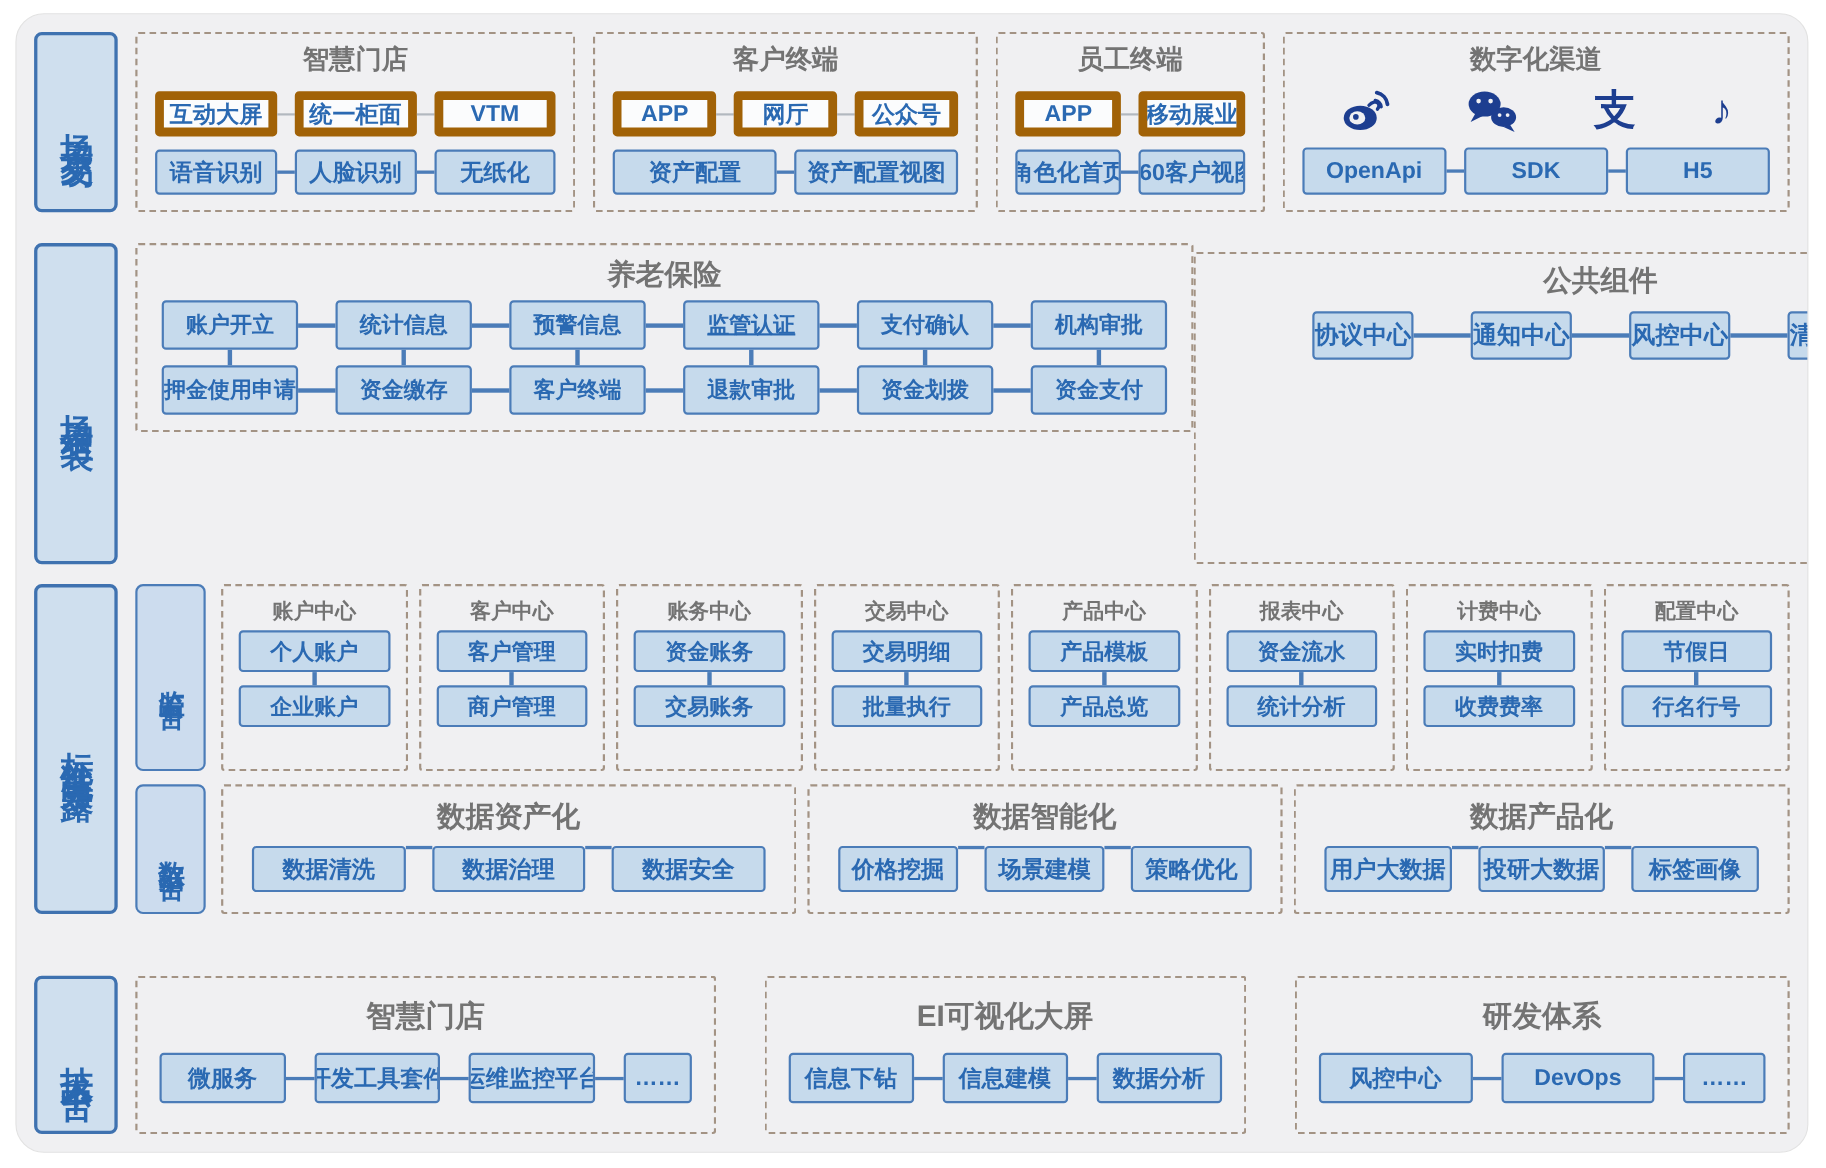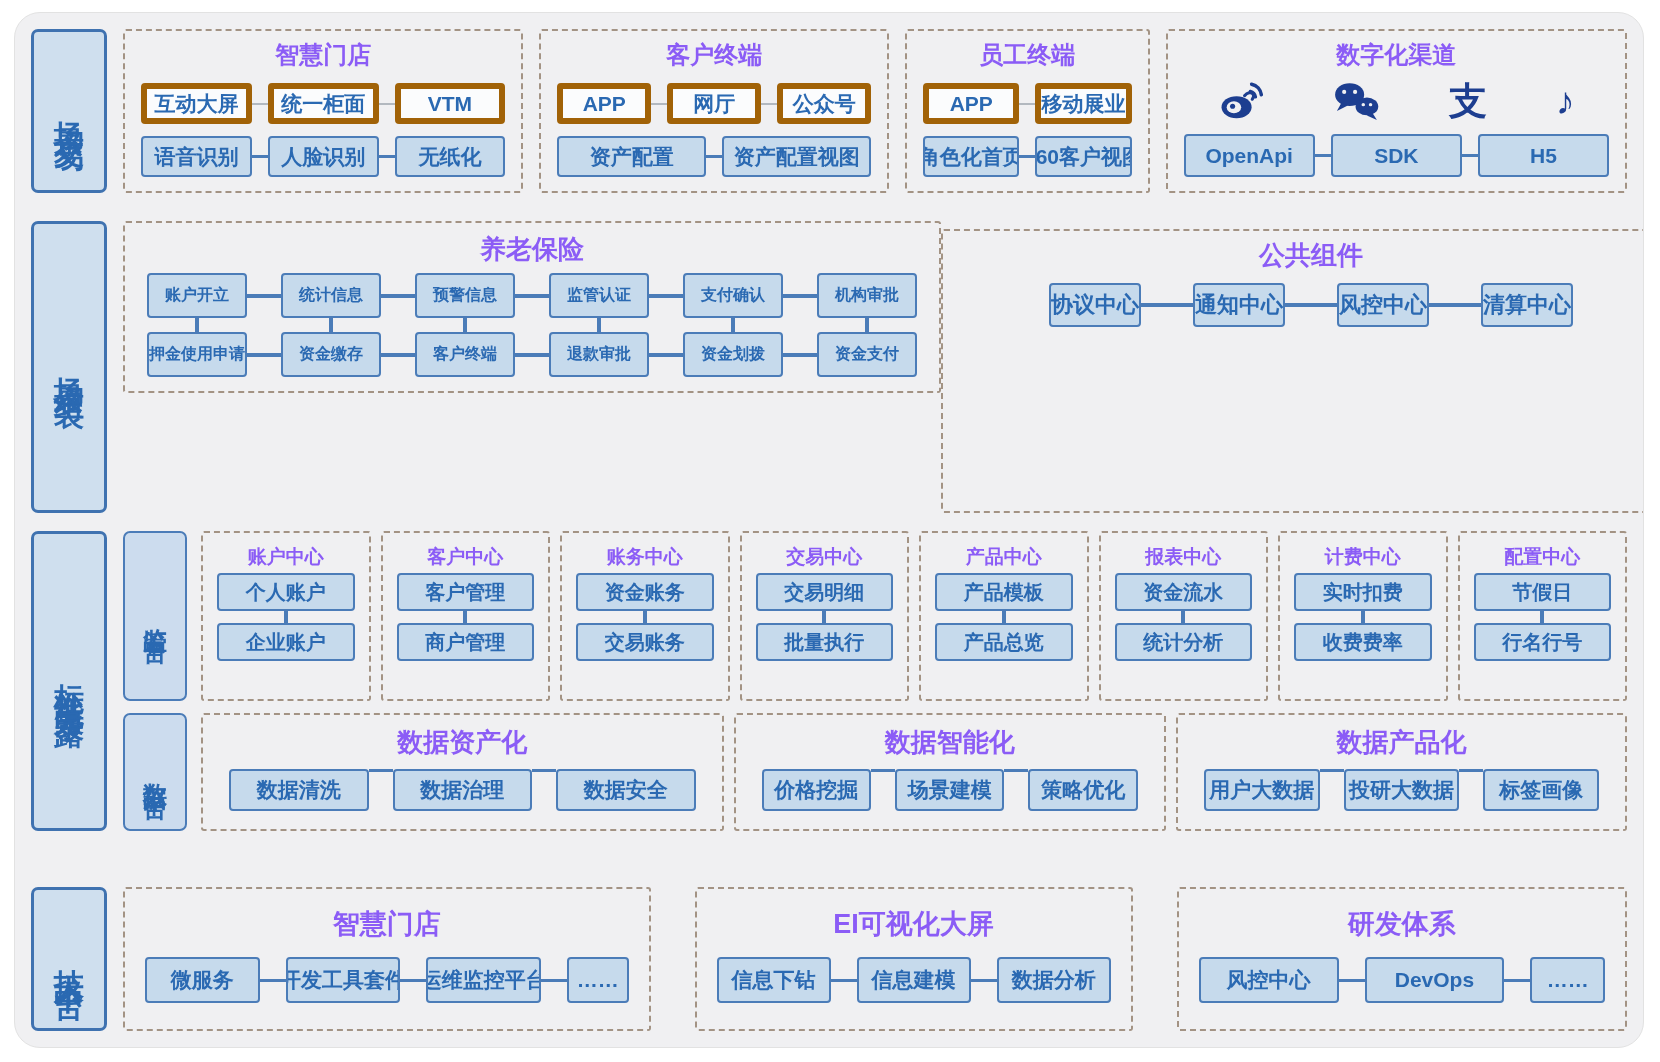--- a/index.html
+++ b/index.html
@@ -10,48 +10,48 @@
   .layer1{height:164px;}
   .layer2{height:292px;margin-top:28px;}
   .layer3{height:300px;margin-top:18px;}
   .layer4{height:144px;margin-top:56px;}
   .side-label{width:76px;flex:none;background:#cfdfee;border:3px solid #3f72b0;border-radius:7px;
               display:flex;align-items:center;justify-content:center;box-sizing:border-box;}
   .side-label span{writing-mode:vertical-rl;text-orientation:upright;font-size:30px;font-weight:bold;
                    color:#2a69b2;letter-spacing:7px;line-height:1;}
   .layer-content{flex:1;margin-left:16px;display:flex;min-width:0;}
   .frame{border:2px dashed #a39384;border-radius:3px;box-sizing:border-box;background:transparent;}
-  .group-title{text-align:center;color:#8b5cf6;font-weight:bold;white-space:nowrap;}
+  .group-title{text-align:center;color:#737373;font-weight:bold;white-space:nowrap;}
 
   
   .layer1 .layer-content{gap:16px;}
   .l1-frame{display:flex;flex-direction:column;padding:8px 16px 14px;min-width:0;}
   .layer1 .layer-content > :nth-child(1){flex:1.73;}
   .layer1 .layer-content > :nth-child(2){flex:1.49;}
   .layer1 .layer-content > :nth-child(3){flex:0.99;}
   .layer1 .layer-content > :nth-child(4){flex:2.02;}
   .l1-title{font-size:24px;line-height:32px;}
   .box-row{display:flex;align-items:center;margin-top:12px;flex:1;min-height:0;}
   .node{display:flex;align-items:center;justify-content:center;font-weight:bold;font-size:21px;
         color:#2a69b2;box-sizing:border-box;border-radius:4px;white-space:nowrap;overflow:hidden;}
-  .node.white{background:#fbfcfd;border:6px solid #a16207;flex:1;height:100%;}
+  .node.white{background:#fbfcfd;border:8px solid #a16207;flex:1;height:100%;}
   .node.blue{background:#c6daec;border:2px solid #4b7cb8;flex:1;height:100%;}
   .hconn{height:3px;background:#4b7cb8;width:16px;flex:none;}
   .hconn.gray{height:2px;background:#b2b8bf;}
   .icon-row{display:flex;justify-content:space-around;align-items:center;margin-top:8px;flex:1;}
   .chan-icon{display:flex;align-items:center;justify-content:center;height:42px;}
   .char-icon{font-size:38px;font-weight:bold;color:#1d3e90;line-height:1;}
 
   
   .layer2 .layer-content{flex-direction:row;}
   .pension{height:172px;flex:none;display:flex;flex-direction:column;padding:8px 22px 14px;}
   .pension-title{font-size:26px;line-height:36px;}
   .pension-grid{display:grid;grid-template-columns:repeat(5,1fr 34px) 1fr;grid-template-rows:1fr 14px 1fr;
                 flex:1;margin-top:6px;min-height:0;}
-  .gbox{height:auto;font-size:16px;}
+  .gbox{height:auto;font-size:20px;}
   .hbar{align-self:center;height:4px;background:#4b7cb8;width:100%;}
   .vconn{width:4px;background:#4b7cb8;margin:0 auto;height:100%;}
   .common{flex:1;margin-top:8px;display:flex;flex-direction:column;padding:6px 22px 12px;}
   .common-title{font-size:26px;line-height:36px;}
   .common-row{display:flex;align-items:center;height:44px;flex:none;margin:10px 84px 0 84px;}
   .common-row .hconn{width:52px;height:4px;}
   .common-row .node{font-size:22px;}
 
   
   .layer3 .layer-content{flex-direction:column;gap:12px;}
@@ -200,21 +200,21 @@
             <div class="node blue gbox" style="grid-area: 1 / 3;">统计信息</div>
             <div class="vconn" style="grid-area: 2 / 3;"></div>
             <div class="node blue gbox" style="grid-area: 3 / 3;">资金缴存</div>
             <div class="hbar" style="grid-area: 1 / 4;"></div>
             <div class="hbar" style="grid-area: 3 / 4;"></div>
             <div class="node blue gbox" style="grid-area: 1 / 5;">预警信息</div>
             <div class="vconn" style="grid-area: 2 / 5;"></div>
             <div class="node blue gbox" style="grid-area: 3 / 5;">客户终端</div>
             <div class="hbar" style="grid-area: 1 / 6;"></div>
             <div class="hbar" style="grid-area: 3 / 6;"></div>
-            <div class="node blue gbox" style="grid-area: 1 / 7;">监管认证</div>
+            <div class="node blue gbox" style="grid-area: 1 / 7; text-decoration: underline;">监管认证</div>
             <div class="vconn" style="grid-area: 2 / 7;"></div>
             <div class="node blue gbox" style="grid-area: 3 / 7;">退款审批</div>
             <div class="hbar" style="grid-area: 1 / 8;"></div>
             <div class="hbar" style="grid-area: 3 / 8;"></div>
             <div class="node blue gbox" style="grid-area: 1 / 9;">支付确认</div>
             <div class="vconn" style="grid-area: 2 / 9;"></div>
             <div class="node blue gbox" style="grid-area: 3 / 9;">资金划拨</div>
             <div class="hbar" style="grid-area: 1 / 10;"></div>
             <div class="hbar" style="grid-area: 3 / 10;"></div>
             <div class="node blue gbox" style="grid-area: 1 / 11;">机构审批</div>

